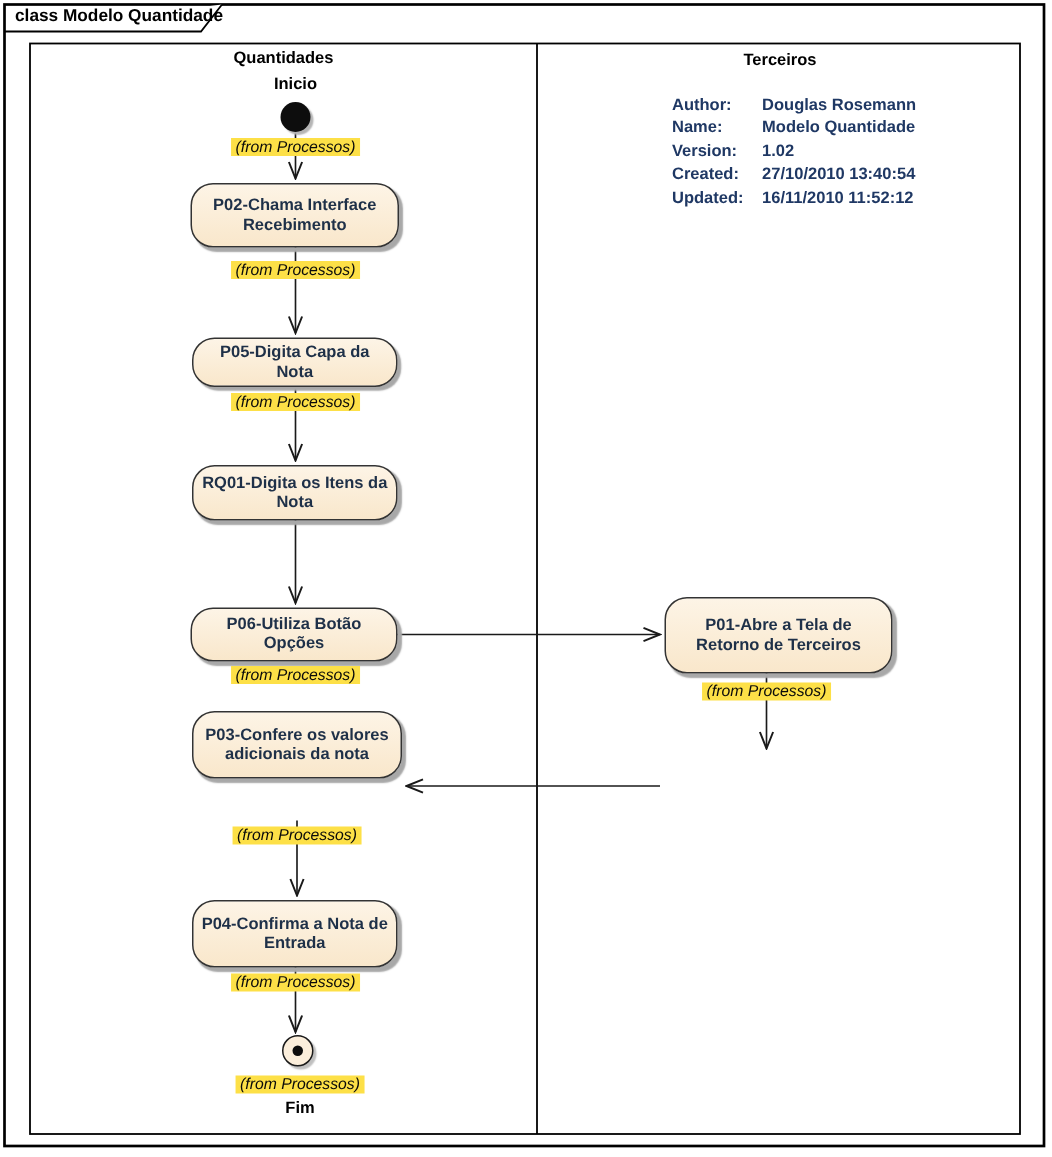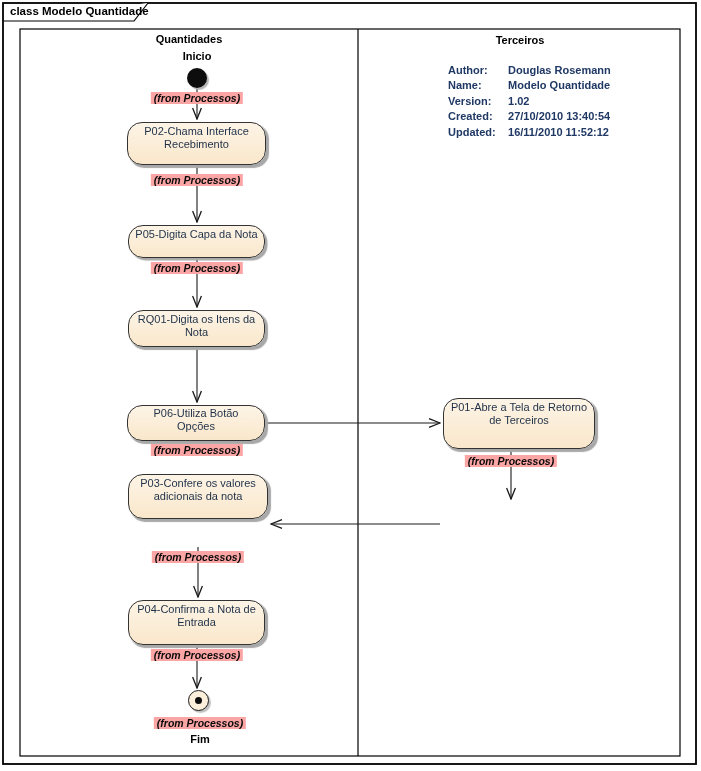--- a/index.html
+++ b/index.html
@@ -4,29 +4,29 @@
 <style>
   html,body{margin:0;padding:0;background:#ffffff;font-family:"Liberation Sans",sans-serif;}
   .canvas{position:relative;width:701px;height:771px;background:#ffffff;overflow:hidden;}
   .layer{position:absolute;left:0;top:0;width:701px;height:771px;}
   svg.layer{pointer-events:none;}
 
   .frame-title{position:absolute;left:10px;top:5px;font-size:11.5px;font-weight:bold;color:#000;white-space:nowrap;}
 
   .lane-label{position:absolute;transform:translateX(-50%);font-size:11px;font-weight:bold;color:#000;white-space:nowrap;}
 
-  .activity{position:absolute;display:flex;align-items:flex-start;justify-content:center;
+  .activity{position:absolute;display:flex;align-items:center;justify-content:center;
     text-align:center;box-sizing:border-box;padding:2px 4px;
     background:linear-gradient(180deg,#FDF4E6 0%,#F9E7CB 100%);
     border:1.4px solid #333333;border-radius:15px;
     box-shadow:2.5px 2.5px 1px #a8a8a8;
-    color:#1E3048;font-size:11px;line-height:13px;font-weight:normal;}
+    color:#1E3048;font-size:11px;line-height:13px;font-weight:bold;}
 
-  .from-note{position:absolute;transform:translateX(-50%);font-size:10.5px;font-weight:bold;
-    font-style:italic;color:#0a0a0a;background:#fca5a5;padding:0 3px;white-space:nowrap;}
+  .from-note{position:absolute;transform:translateX(-50%);font-size:10.5px;font-weight:normal;
+    font-style:italic;color:#0a0a0a;background:#fde047;padding:0 3px;white-space:nowrap;}
 
   .node-label{position:absolute;transform:translateX(-50%);font-size:11px;font-weight:bold;color:#000;white-space:nowrap;}
 
   .start-node{position:absolute;width:20px;height:20px;border-radius:50%;background:#0d0d0d;
     box-shadow:2px 2px 1px #b5b5b5;}
   .end-node{position:absolute;width:19px;height:19px;border-radius:50%;background:#FBEEDB;
     border:1.5px solid #1a1a1a;display:flex;align-items:center;justify-content:center;
     box-shadow:2px 2px 1px #c0c0c0;}
   .end-node .dot{width:7px;height:7px;border-radius:50%;background:#0d0d0d;}
 

